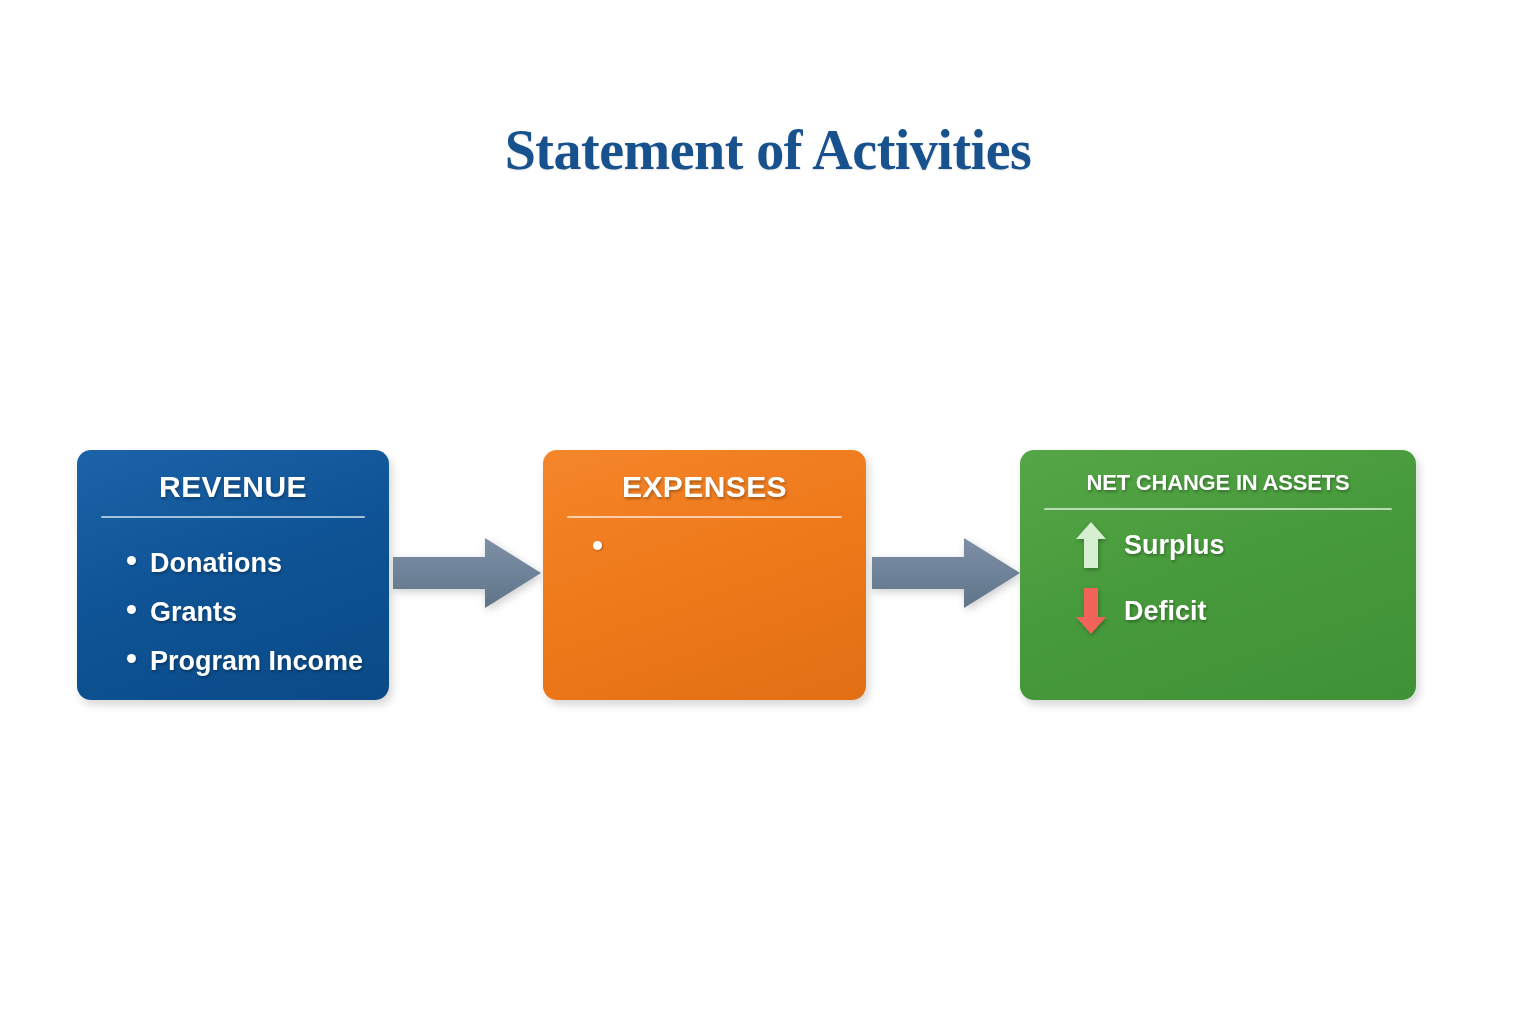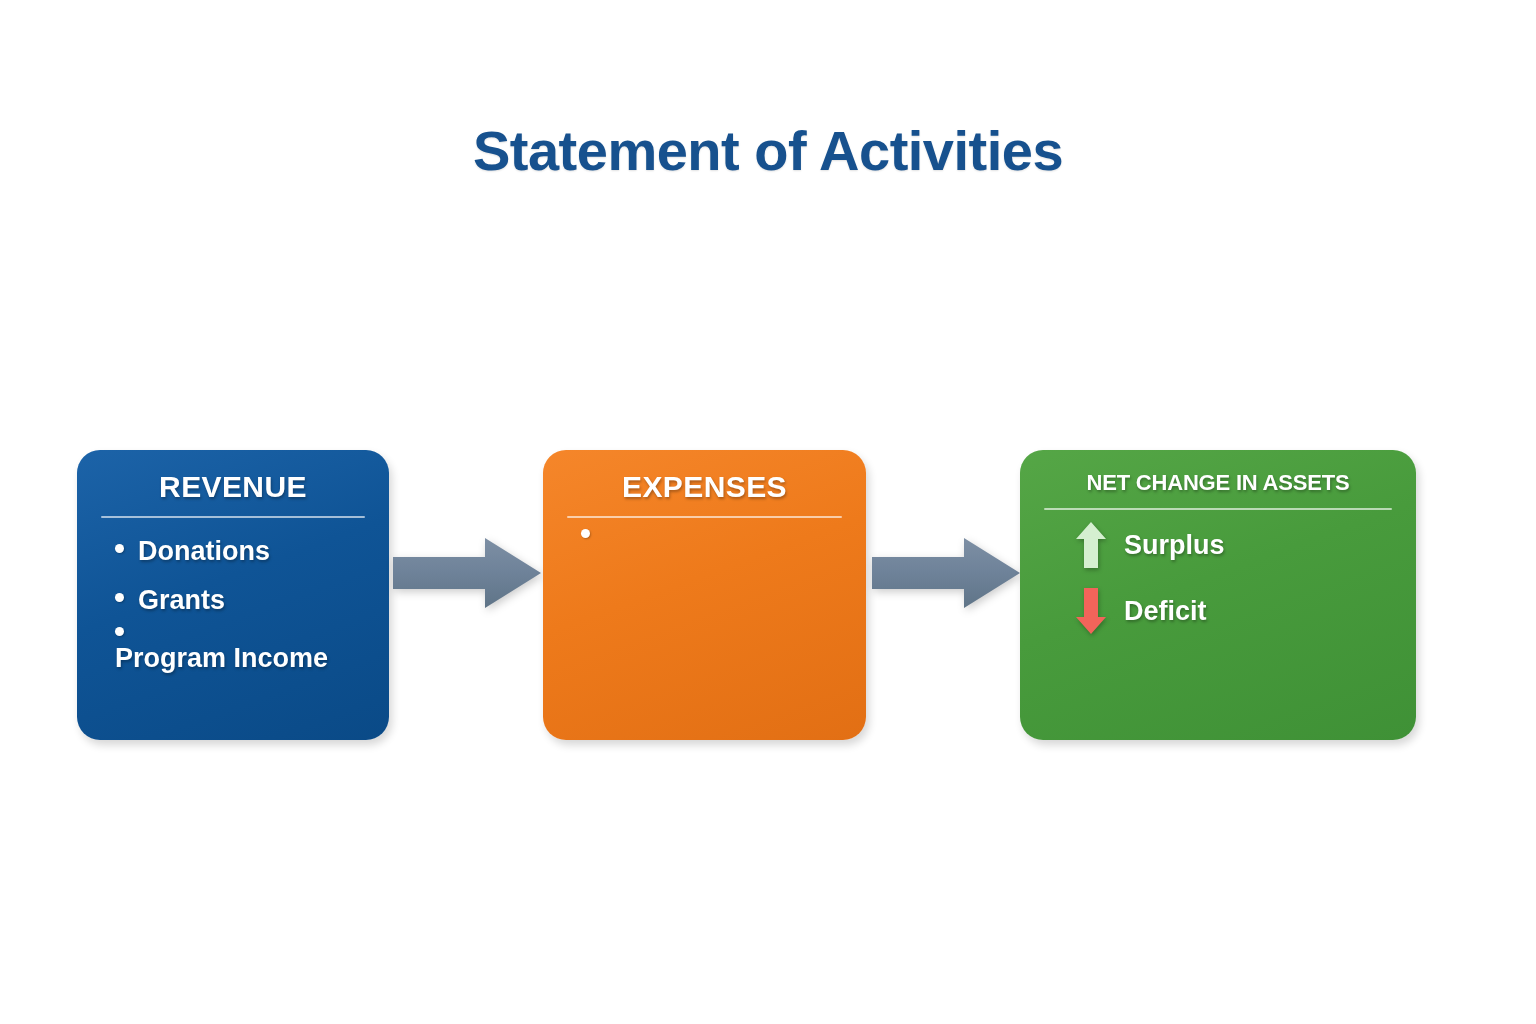--- a/index.html
+++ b/index.html
@@ -16,43 +16,43 @@
     -webkit-font-smoothing: antialiased;
   }
 
   
   .page-title {
     position: absolute;
     left: 0;
     top: 118px;
     width: 1536px;
     text-align: center;
-    font-family: Liberation Sans, sans-serif;
+    font-family: Liberation Serif, serif;
     font-size: 56px;
     font-weight: bold;
     letter-spacing: -0.5px;
     color: #17518E;
     text-shadow: 0 1px 2px rgba(0,0,0,0.12);
     white-space: nowrap;
   }
 
   
   .flow {
     position: absolute;
     left: 0;
     top: 450px;
     width: 1536px;
     height: 250px;
   }
 
   .card {
     position: absolute;
     top: 0;
-    height: 290px;
-    border-radius: 23px;
+    height: 250px;
+    border-radius: 14px;
     box-sizing: border-box;
     padding: 22px 20px 18px 20px;
     box-shadow: 3px 5px 9px rgba(0,0,0,0.16);
     overflow: hidden;
   }
   .card.revenue {
     left: 77px;
     width: 312px;
     background: linear-gradient(160deg, #1C63A8 0%, #0F5496 45%, #0A4A87 100%);
   }
@@ -86,35 +86,35 @@
   .divider {
     height: 2px;
     margin: 14px 4px 0 4px;
     background: rgba(255,255,255,0.62);
     border-radius: 2px;
   }
 
   
   .bullets {
     list-style: none;
-    margin: 4px;
+    margin: 16px;
     padding: 14px 0 0 14px;
   }
   .bullets li {
     display: flex;
     align-items: baseline;
     margin-bottom: 18px;
     font-family: "Liberation Sans", sans-serif;
     font-size: 27px;
     font-weight: bold;
     color: #ffffff;
     text-shadow: 1px 2px 3px rgba(0,0,0,0.30);
     white-space: nowrap;
   }
-  .bullets li:last-child { margin-bottom: 0; flex-direction: column; }
+  .bullets li:last-child { margin-bottom: 0; }
   .bullet-dot {
     width: 9px;
     height: 9px;
     border-radius: 50%;
     background: #ffffff;
     margin-right: 14px;
     flex: 0 0 auto;
     position: relative;
     top: -7px;
     box-shadow: 1px 1px 2px rgba(0,0,0,0.25);

